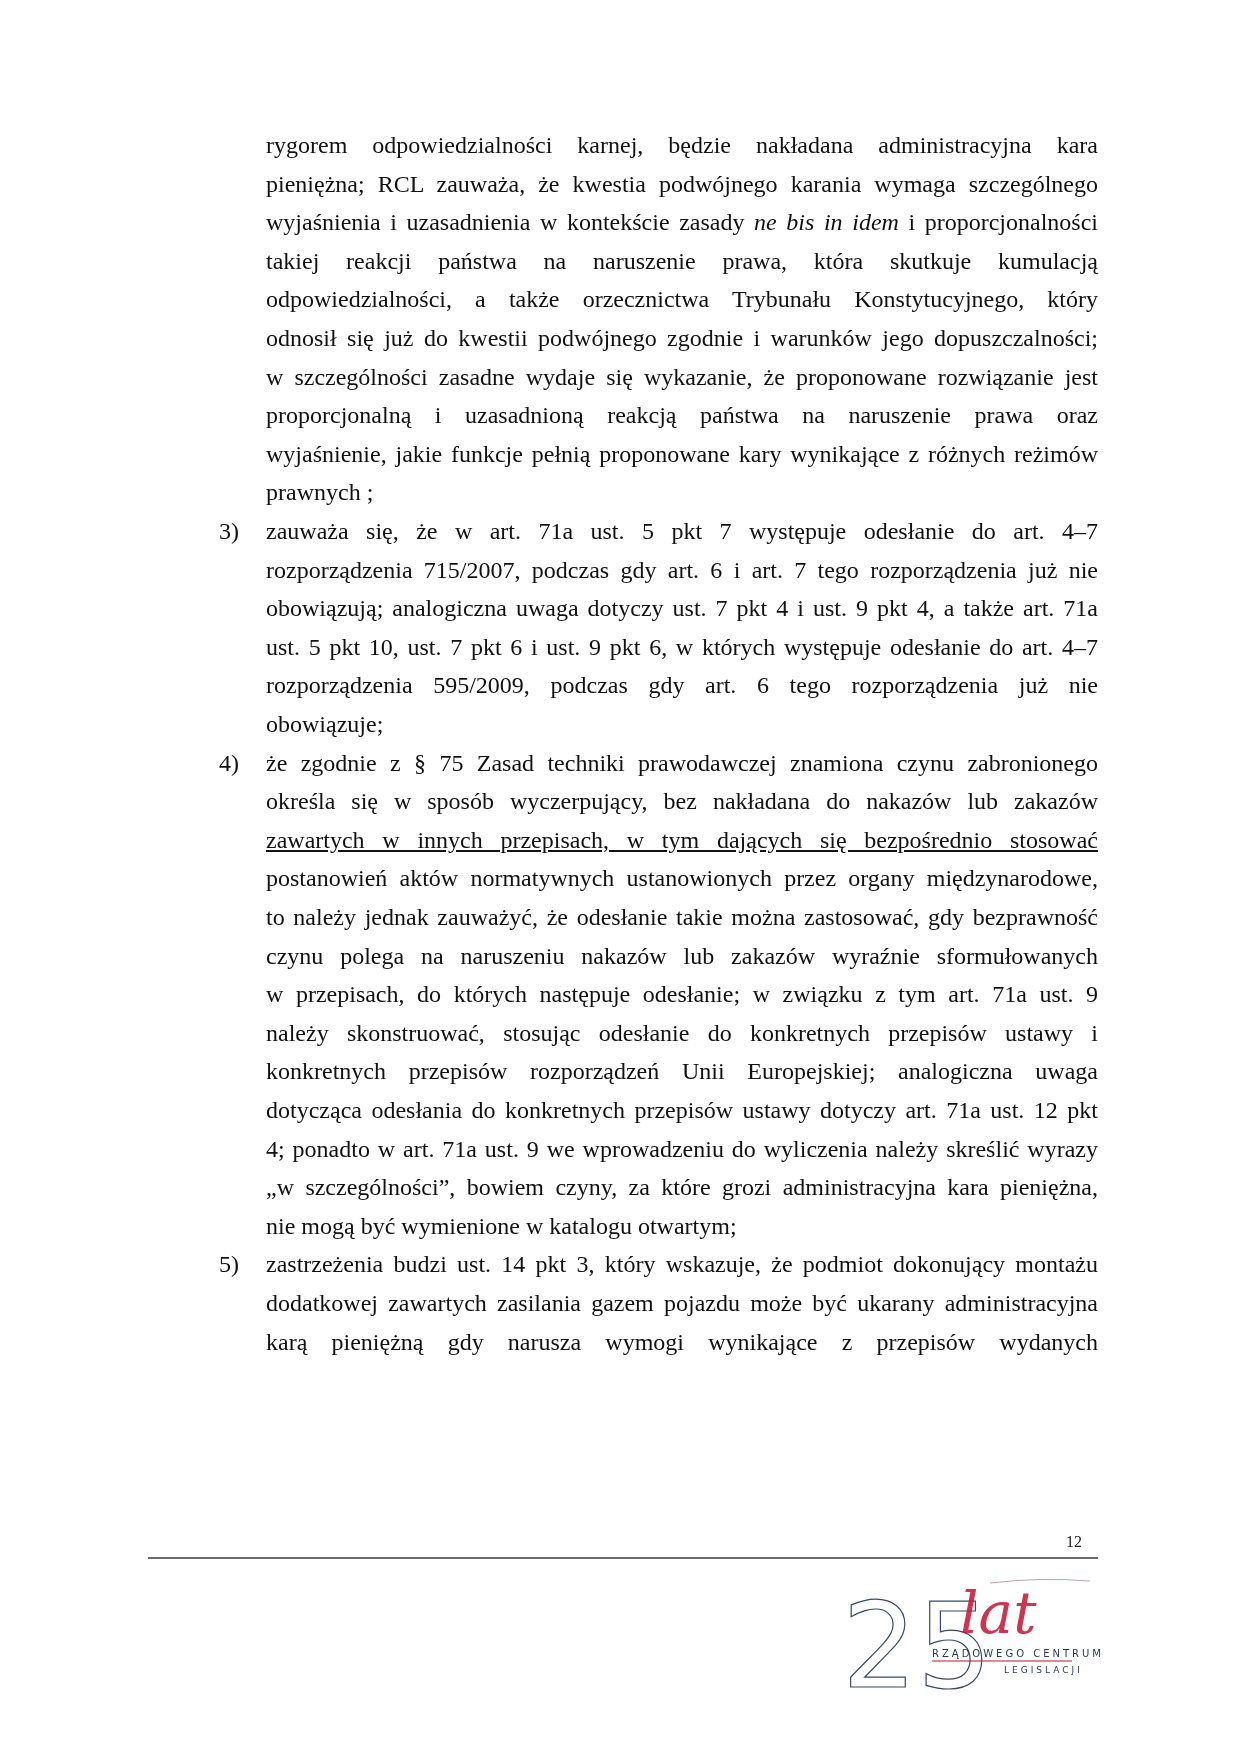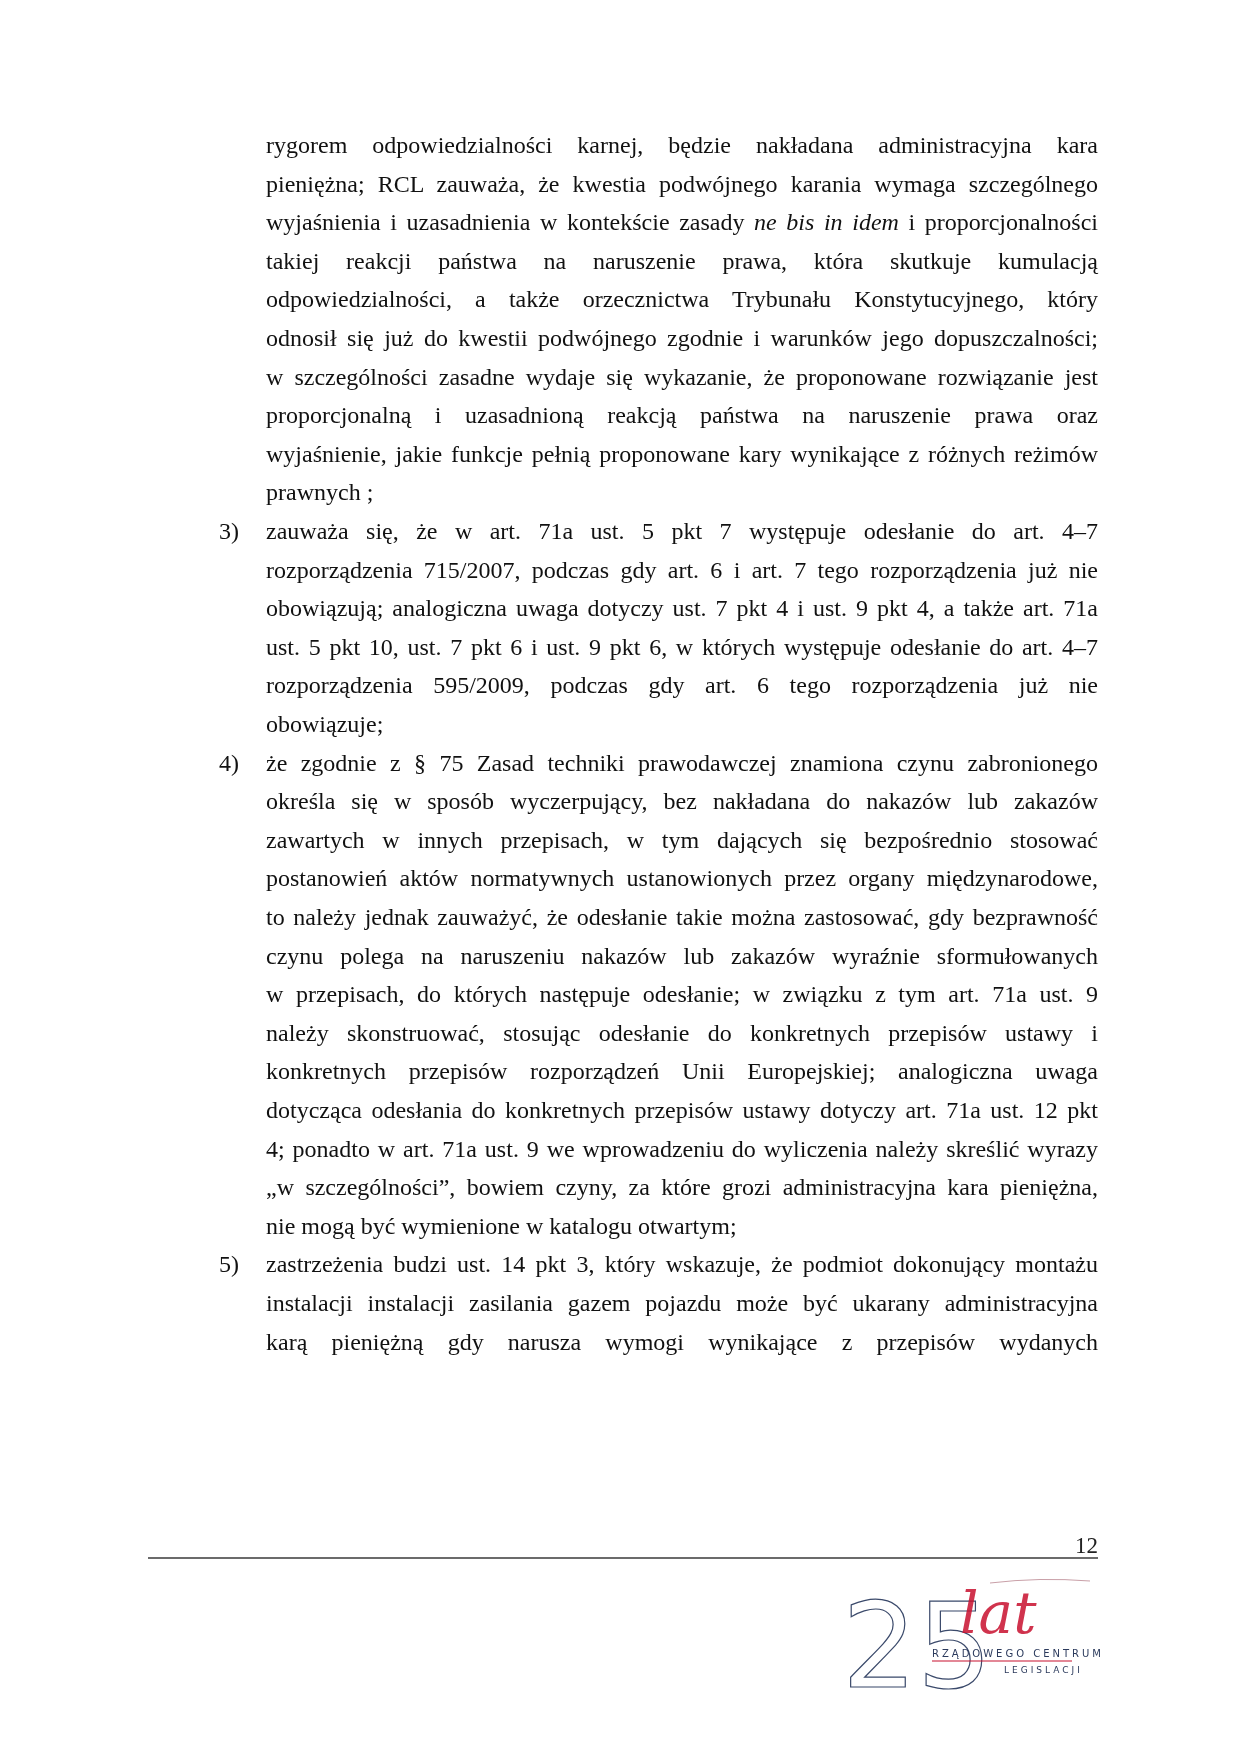--- a/index.html
+++ b/index.html
@@ -9,22 +9,22 @@
     position: absolute; left: 0; top: 0; width: 1241px;
     font-family: "Liberation Serif", serif; font-size: 24px; color: #111;
   }
   .line {
     position: absolute; left: 266px; width: 832px; height: 32px; line-height: 32px;
     white-space: nowrap; text-align: justify; text-align-last: justify;
   }
   .line.last { text-align-last: left; }
   .num { position: absolute; left: 219px; height: 32px; line-height: 32px; }
   .pagenum {
-    position: absolute; left: 1050px; width: 48px; top: 1533px; text-align: right;
-    font-family: "Liberation Serif", serif; font-size: 23px; color: #222;
+    position: absolute; left: 1050px; width: 48px; top: 1533px; text-align: center;
+    font-family: "Liberation Serif", serif; font-size: 16px; color: #222;
   }
   .rule { position: absolute; left: 148px; top: 1557px; width: 950px; height: 2px; background: #6b6b6b; }
   .footer { position: absolute; left: 148px; top: 1590px; font-family: "DejaVu Sans", sans-serif; color: #4a4a4a; }
   .footer .org { font-size: 17px; font-weight: bold; color: #3f3f3f; margin-bottom: 16px; letter-spacing: 0.2px; }
   .footer .addr { font-size: 14px; line-height: 20px; }
   .logo { position: absolute; left: 840px; top: 1575px; width: 260px; height: 120px; }
   .logo-text { font-family: "DejaVu Sans", sans-serif; letter-spacing: 3px; }
   i.it { font-style: italic; }
 </style>
 </head>
@@ -45,34 +45,34 @@
       <div class="num" style="top: 515px;">3)</div>
       <div class="line" style="top: 515px;">zauważa się, że w art. 71a ust. 5 pkt 7 występuje odesłanie do art. 4–7</div>
       <div class="line" style="top: 553.6px;">rozporządzenia 715/2007, podczas gdy art. 6 i art. 7 tego rozporządzenia już nie</div>
       <div class="line" style="top: 592.2px;">obowiązują; analogiczna uwaga dotyczy ust. 7 pkt 4 i ust. 9 pkt 4, a także art. 71a</div>
       <div class="line" style="top: 630.8px;">ust. 5 pkt 10, ust. 7 pkt 6 i ust. 9 pkt 6, w których występuje odesłanie do art. 4–7</div>
       <div class="line" style="top: 669.4px;">rozporządzenia 595/2009, podczas gdy art. 6 tego rozporządzenia już nie</div>
       <div class="line last" style="top: 708px;">obowiązuje;</div>
       <div class="num" style="top: 746.6px;">4)</div>
       <div class="line" style="top: 746.6px;">że zgodnie z § 75 Zasad techniki prawodawczej znamiona czynu zabronionego</div>
       <div class="line" style="top: 785.2px;">określa się w sposób wyczerpujący, bez nakładana do nakazów lub zakazów</div>
-      <div class="line" style="top: 823.8px;">zawartych w innych przepisach, w tym dających się bezpośrednio stosować</div>
+      <div class="line" style="top: 823.8px; text-decoration: underline;">zawartych w innych przepisach, w tym dających się bezpośrednio stosować</div>
       <div class="line" style="top: 862.4px;">postanowień aktów normatywnych ustanowionych przez organy międzynarodowe,</div>
       <div class="line" style="top: 901px;">to należy jednak zauważyć, że odesłanie takie można zastosować, gdy bezprawność</div>
       <div class="line" style="top: 939.6px;">czynu polega na naruszeniu nakazów lub zakazów wyraźnie sformułowanych</div>
       <div class="line" style="top: 978.2px;">w przepisach, do których następuje odesłanie; w związku z tym art. 71a ust. 9</div>
       <div class="line" style="top: 1016.8px;">należy skonstruować, stosując odesłanie do konkretnych przepisów ustawy i</div>
       <div class="line" style="top: 1055.4px;">konkretnych przepisów rozporządzeń Unii Europejskiej; analogiczna uwaga</div>
       <div class="line" style="top: 1094px;">dotycząca odesłania do konkretnych przepisów ustawy dotyczy art. 71a ust. 12 pkt</div>
       <div class="line" style="top: 1132.6px;">4; ponadto w art. 71a ust. 9 we wprowadzeniu do wyliczenia należy skreślić wyrazy</div>
       <div class="line" style="top: 1171.2px;">„w szczególności”, bowiem czyny, za które grozi administracyjna kara pieniężna,</div>
       <div class="line last" style="top: 1209.8px;">nie mogą być wymienione w katalogu otwartym;</div>
       <div class="num" style="top: 1248.4px;">5)</div>
       <div class="line" style="top: 1248.4px;">zastrzeżenia budzi ust. 14 pkt 3, który wskazuje, że podmiot dokonujący montażu</div>
-      <div class="line" style="top: 1287px;">instalacji instalacji zasilania gazem pojazdu może być ukarany administracyjna</div>
+      <div class="line" style="top: 1287px;">dodatkowej zawartych zasilania gazem pojazdu może być ukarany administracyjna</div>
       <div class="line" style="top: 1325.6px;">karą pieniężną gdy narusza wymogi wynikające z przepisów wydanych</div>
     </div>
 
   <div class="pagenum">12</div>
   <div class="rule"></div>
 
 
   <svg class="logo" viewBox="0 0 260 120" xmlns="http://www.w3.org/2000/svg">
     <text x="2" y="112" font-family="DejaVu Sans, sans-serif" font-size="118" fill="none" stroke="#3b4a6b" stroke-width="1.2">25</text>
     <text x="120" y="58" font-family="DejaVu Serif, serif" font-style="italic" font-size="58" fill="#c8102e" opacity="0.85">lat</text>

